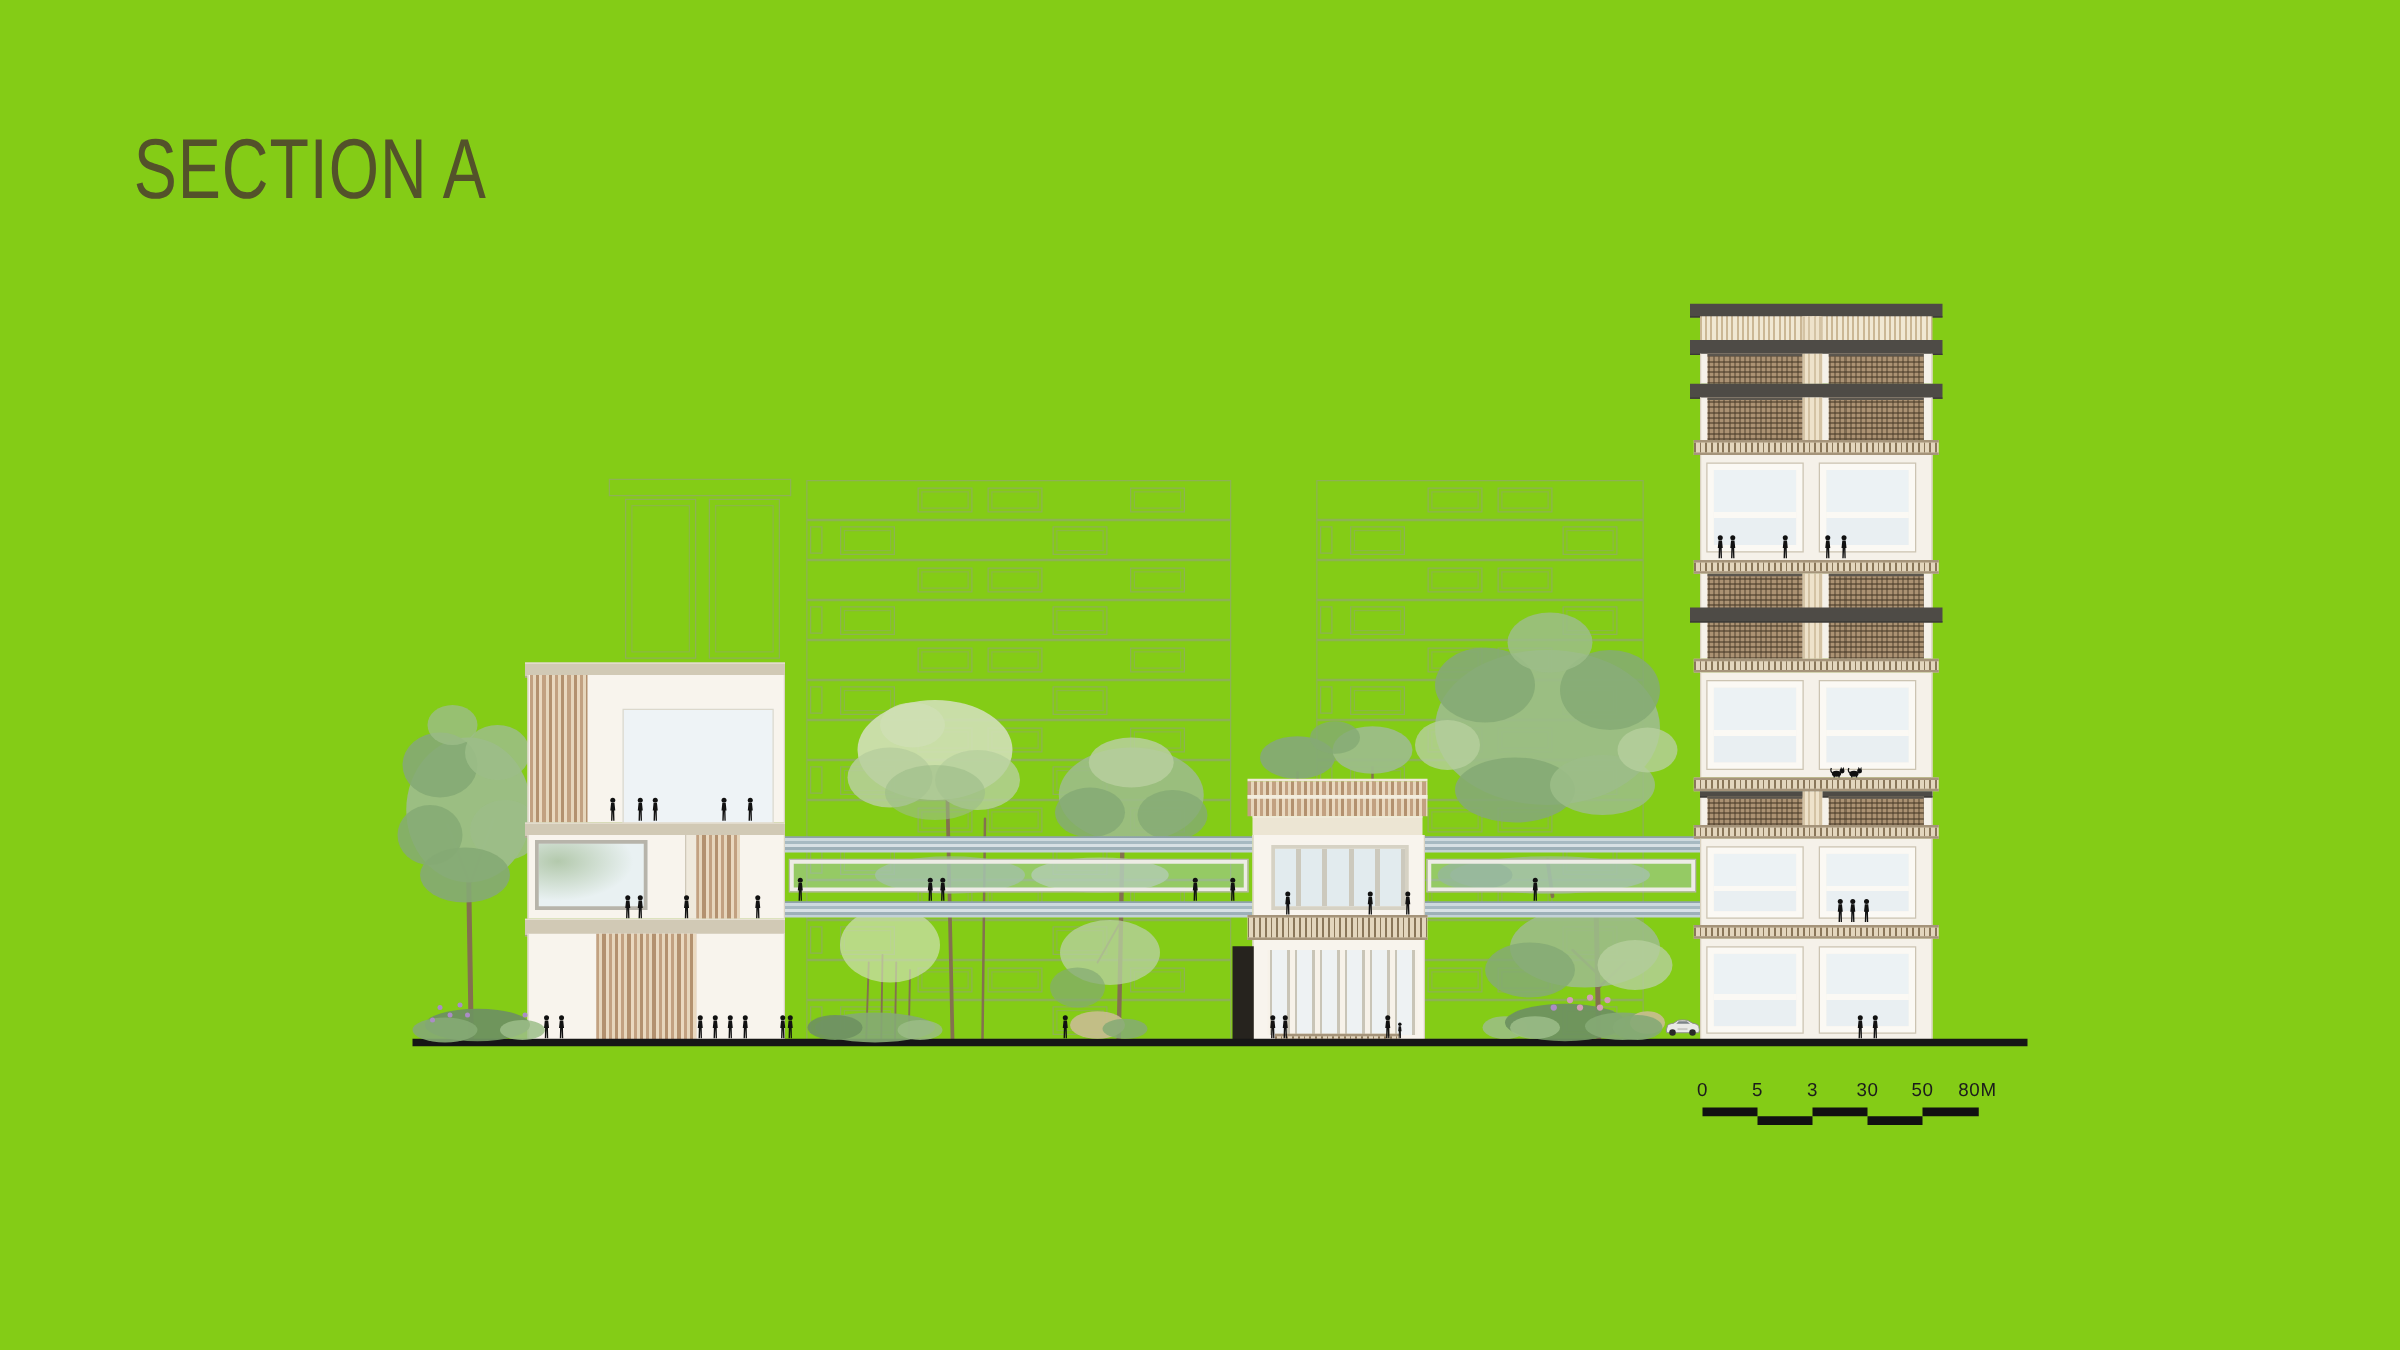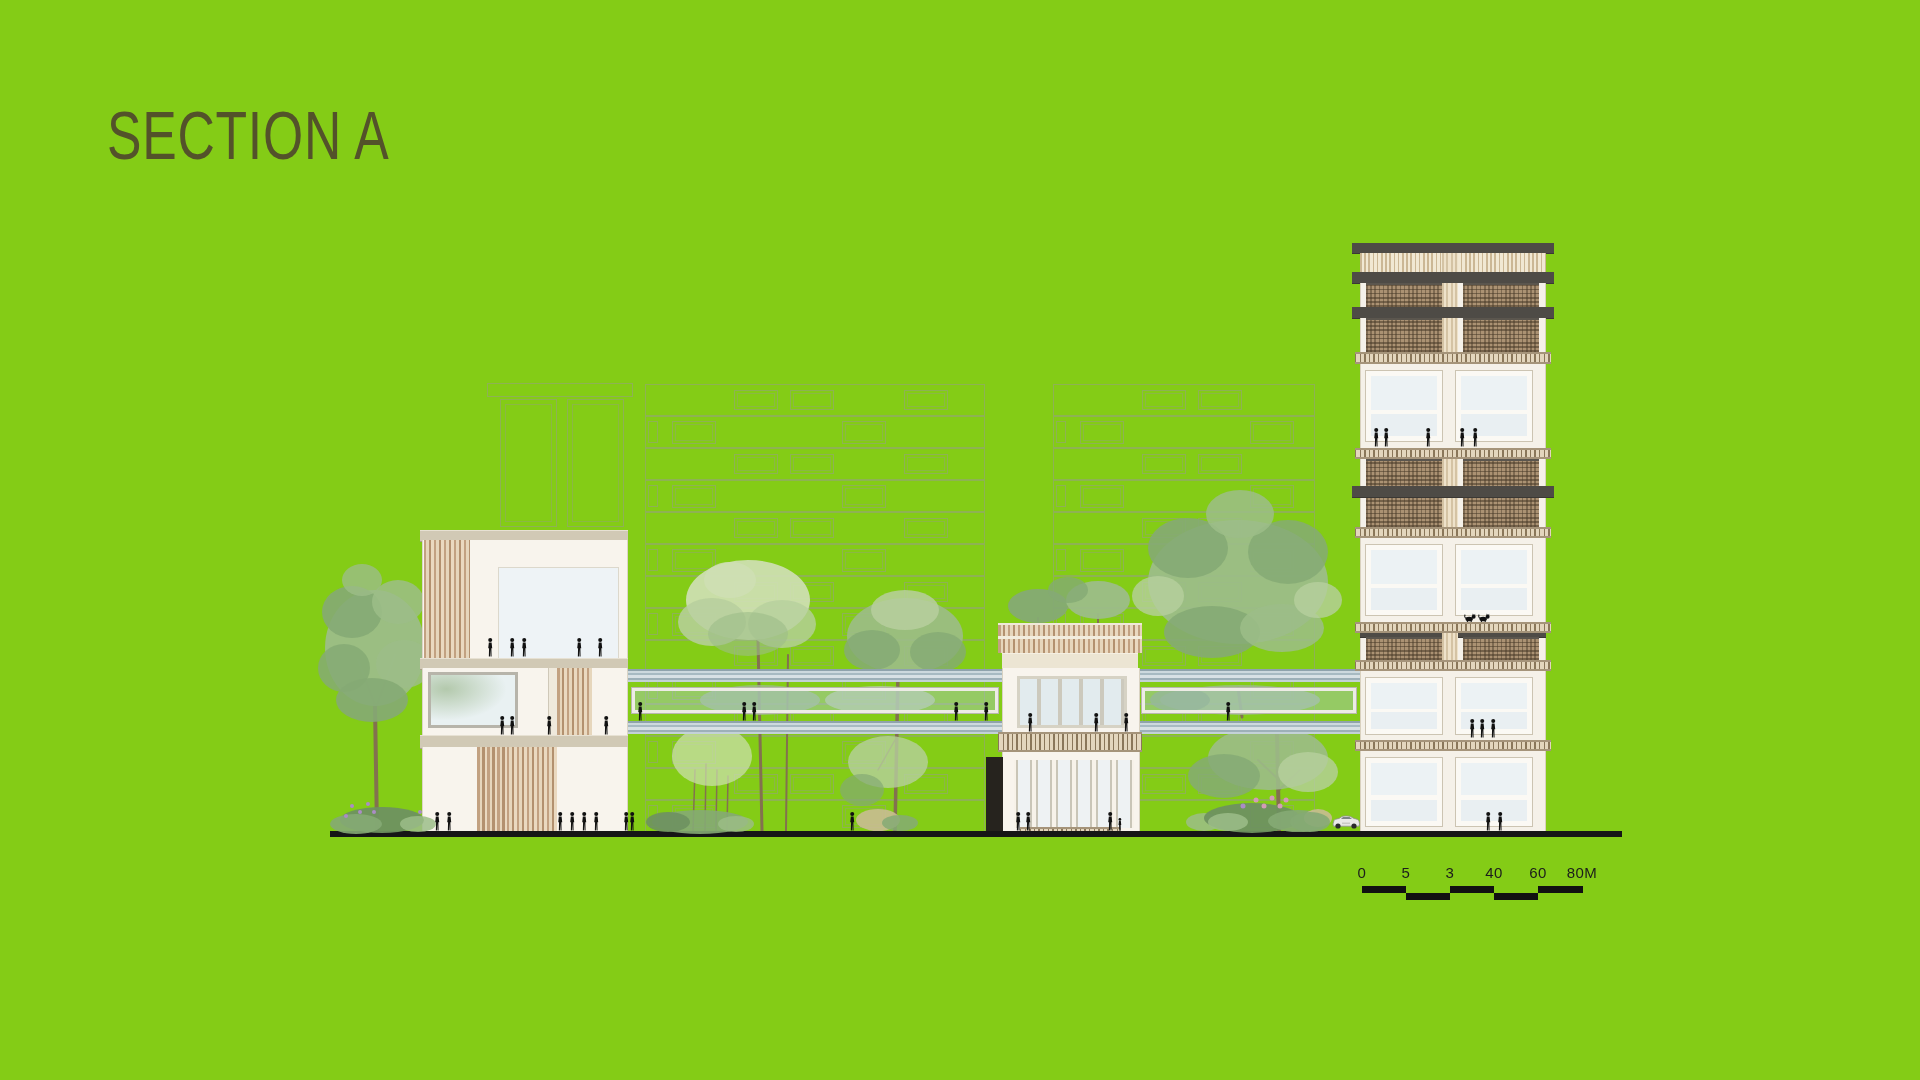--- a/index.html
+++ b/index.html
@@ -665,22 +665,22 @@
         </svg>
         <svg viewBox="0 0 30 20" style="position: absolute; left: 1331px; top: 812px; width: 30px; height: 20px; overflow: visible;">
           <use href="#car-sym" fill="#111"></use>
         </svg>
       </div>
 
     <div class="abs" id="scalebar">
         <span class="sb-label" style="left: 0px;">0</span>
         <span class="sb-label" style="left: 44px;">5</span>
         <span class="sb-label" style="left: 88px;">3</span>
-        <span class="sb-label" style="left: 132px;">40</span>
-        <span class="sb-label" style="left: 176px;">60</span>
+        <span class="sb-label" style="left: 132px;">30</span>
+        <span class="sb-label" style="left: 176px;">50</span>
         <span class="sb-label" style="left: 220px;">80M</span>
         <div class="sb-seg" style="left: 0px; top: 22px; width: 44px;"></div>
         <div class="sb-seg" style="left: 88px; top: 22px; width: 44px;"></div>
         <div class="sb-seg" style="left: 176px; top: 22px; width: 45px;"></div>
         <div class="sb-seg" style="left: 44px; top: 29px; width: 44px;"></div>
         <div class="sb-seg" style="left: 132px; top: 29px; width: 44px;"></div>
       </div>
   </div>
 
   <svg width="0" height="0" style="position:absolute">

